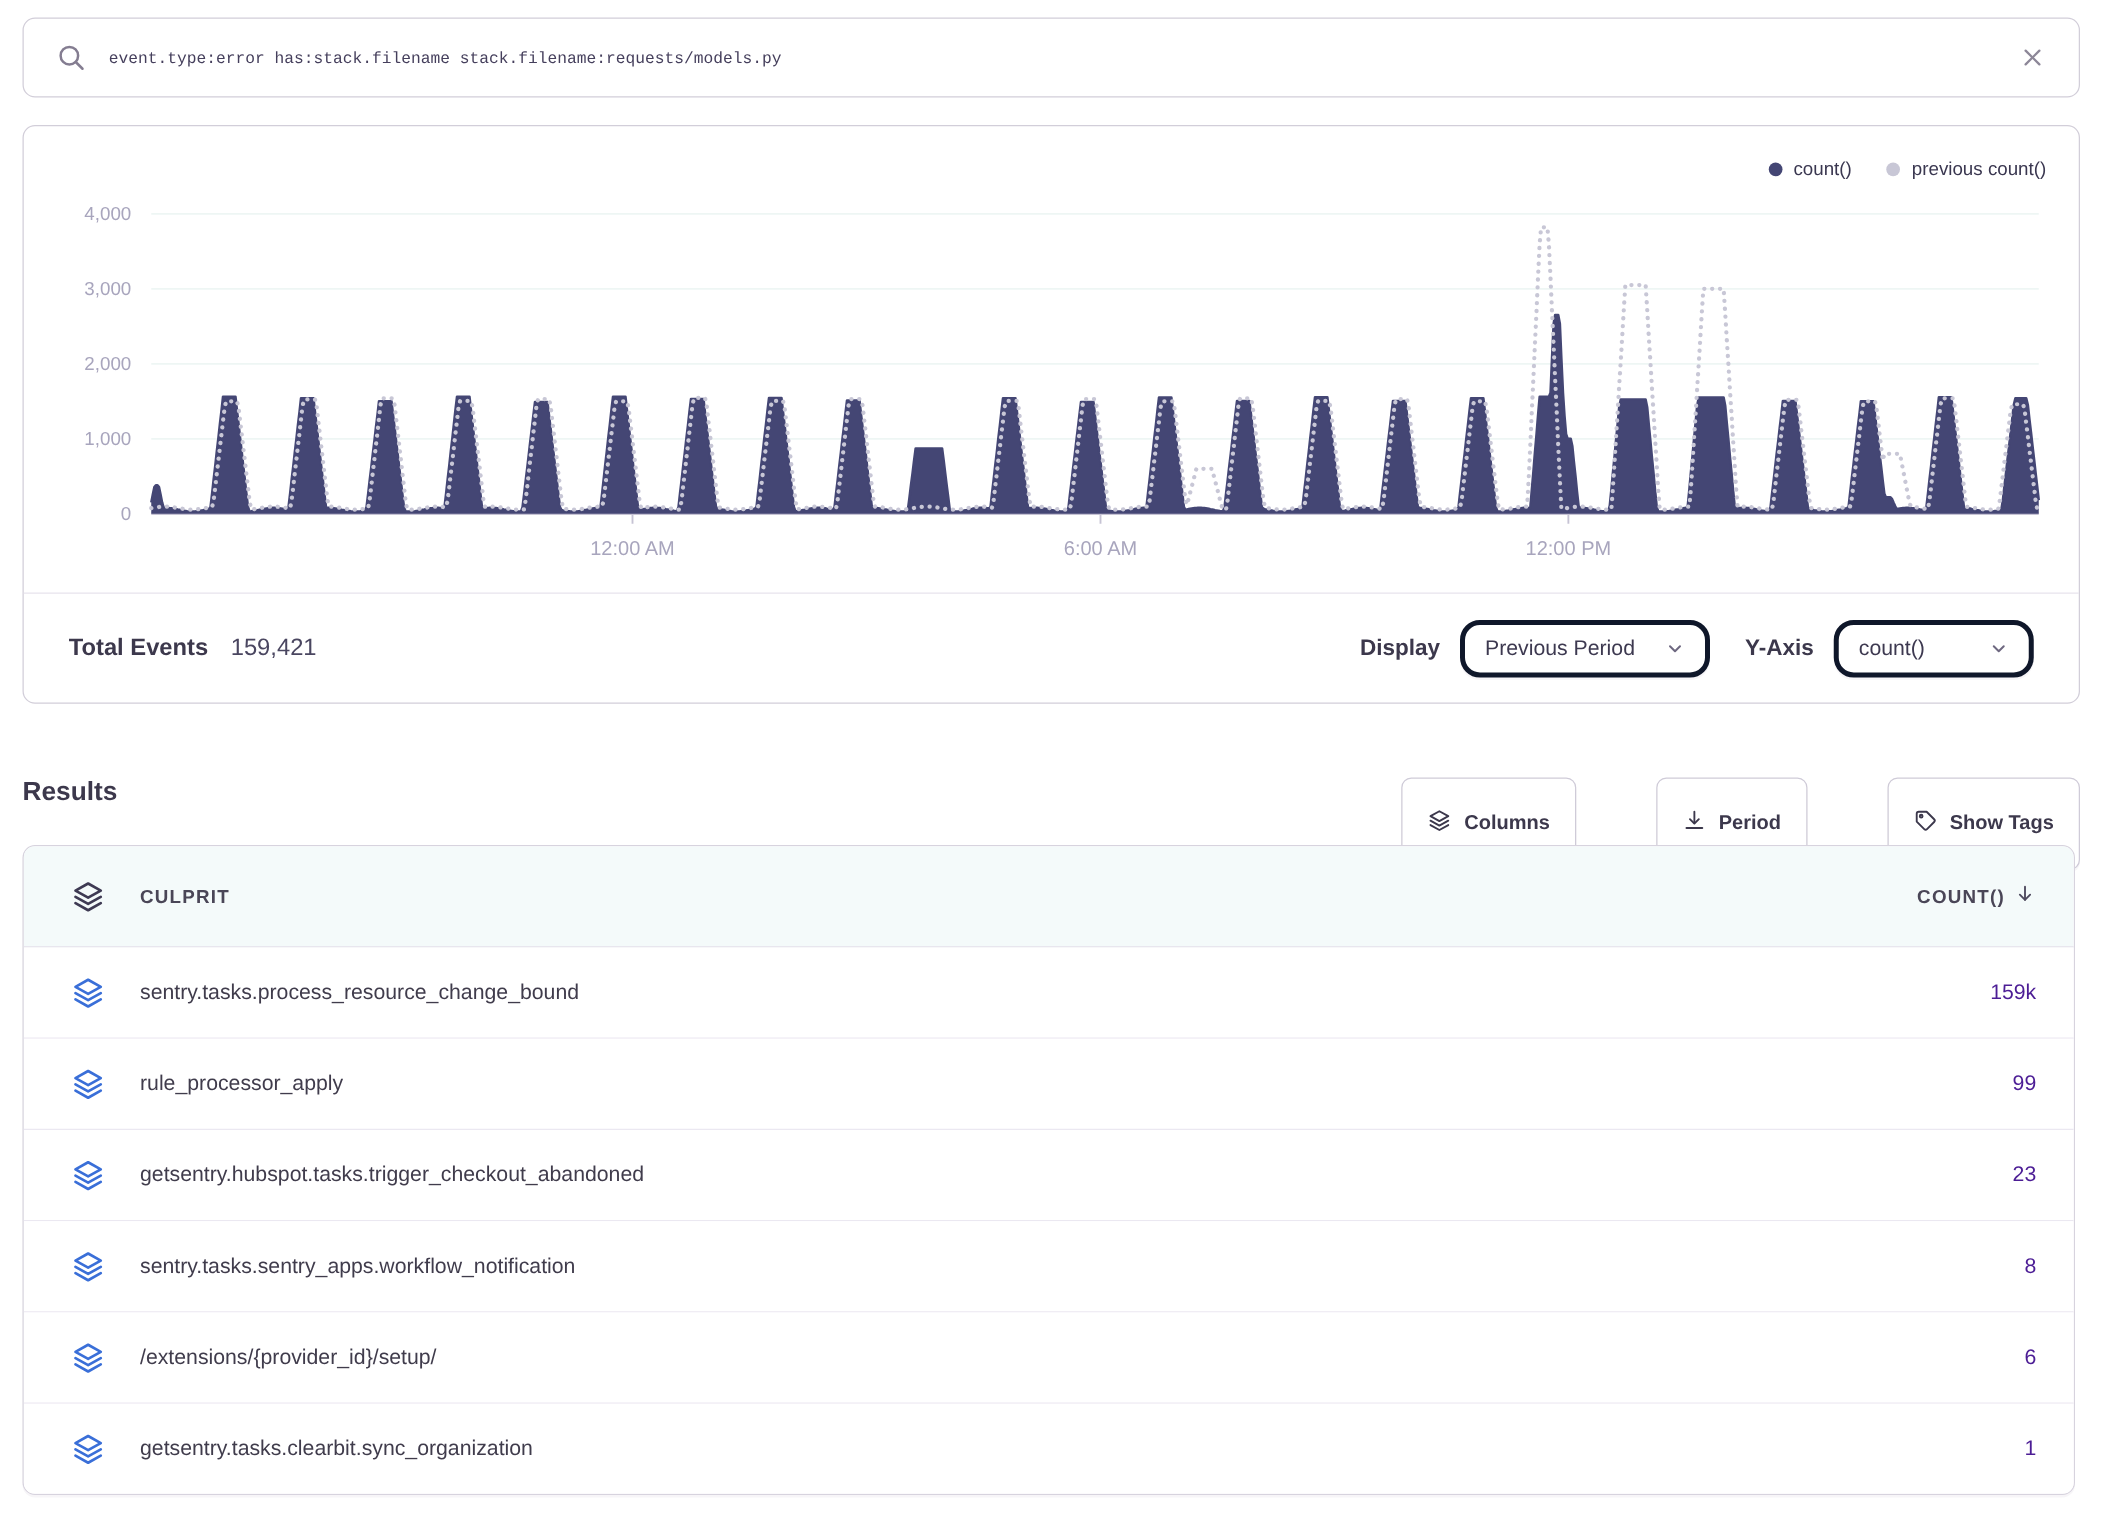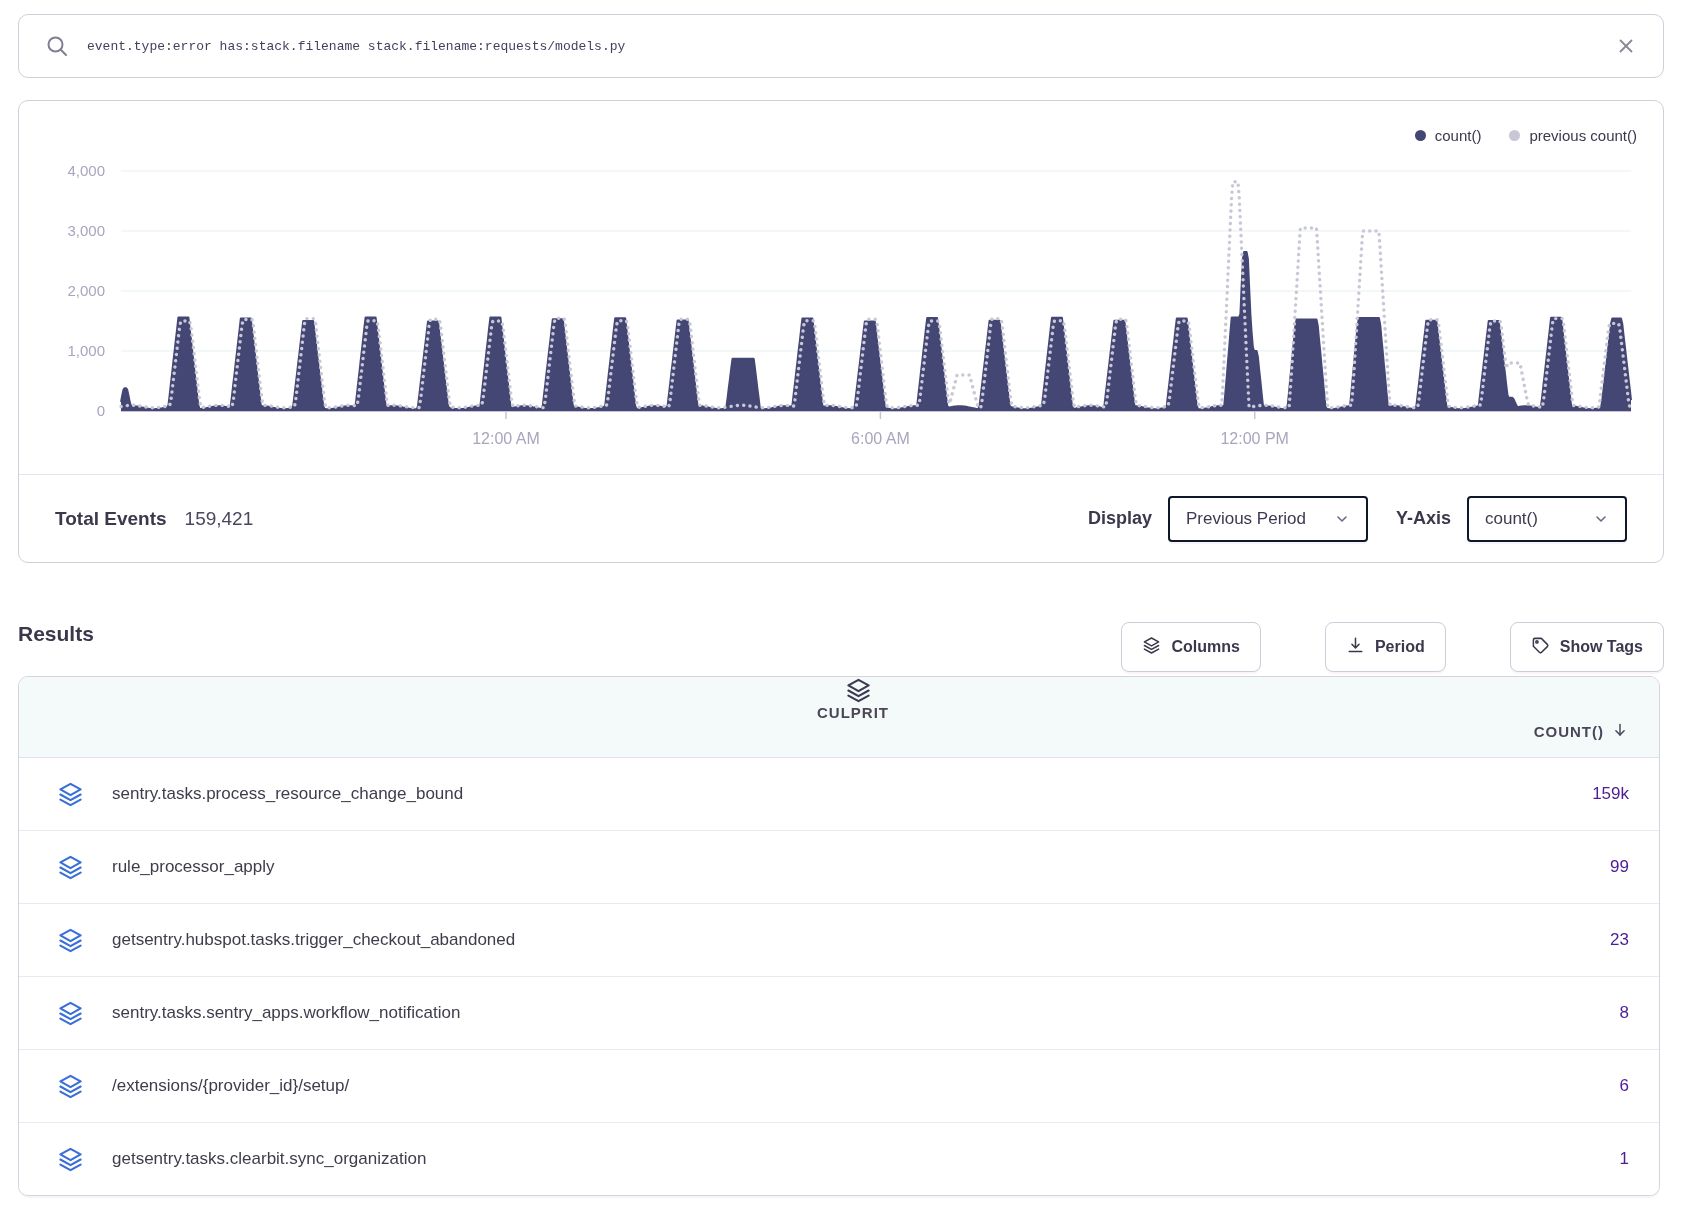--- a/index.html
+++ b/index.html
@@ -22,44 +22,44 @@
   .legend-item{display:flex;align-items:center;cursor:pointer;}
   .legend-dot{display:inline-block;width:11px;height:11px;border-radius:50%;margin-right:9px;}
   #chart-svg{position:absolute;left:0;top:0;}
 
   .chart-footer{position:absolute;left:0;right:0;top:373px;bottom:0;
     border-top:1px solid #e7e4ed;display:flex;align-items:center;padding:4px 36px;}
   .total-label{font-weight:700;font-size:19px;color:#3c384c;}
   .total-value{font-size:19px;margin-left:18px;color:#4a4660;}
   .footer-spacer{flex:1;}
   .ctrl-label{font-weight:700;font-size:18px;color:#3c384c;margin-right:16px;}
-  .dropdown{height:46px;border:2px solid #0f172a;border-radius:4px;background:#fff;
+  .dropdown{height:46px;border:4px solid #0f172a;border-radius:16px;background:#fff;
     display:flex;align-items:center;justify-content:space-between;padding:0 16px;
     font-size:17px;color:#3d3950;box-sizing:border-box;cursor:pointer;
     box-shadow:0 2px 0 rgba(45,0,85,0.04);}
   .dd-display{width:200px;margin-right:28px;}
   .dd-yaxis{width:160px;}
   .chev{color:#6e6880;margin-left:10px;display:flex;}
 
   
   .results-bar{position:absolute;left:18px;top:622px;width:1646px;height:56px;
     display:flex;align-items:flex-start;gap:48px;}
   .results-title{font-weight:700;font-size:21px;color:#3c384c;}
   .btn{height:48px;border:1px solid #cfcbd8;border-radius:8px;background:#fff;
-    display:flex;align-items:center;gap:10px;padding:0 20px;margin-left:16px;
+    display:flex;align-items:center;gap:10px;padding:12px 20px;margin-left:16px;
     font-size:16px;font-weight:700;color:#3c384c;cursor:pointer;
     box-shadow:0 2px 0 rgba(45,0,85,0.04);}
   .btn svg{color:#3c384c;}
 
   
   .rtable{position:absolute;left:18px;top:676px;width:1642px;
     border:1px solid #d7d3de;border-radius:10px;overflow:hidden;background:#fff;
     box-shadow:0 2px 0 rgba(45,0,85,0.04);box-sizing:border-box;}
   .thead{height:80px;background:#f4fafa;display:flex;align-items:center;
-    border-bottom:1px solid #e3e0ea;flex-direction:column;}
+    border-bottom:1px solid #e3e0ea;}
   .th-icon{margin-left:38px;color:#3e3a53;display:flex;cursor:pointer;}
   .th-culprit{margin-left:28px;font-size:15px;font-weight:700;letter-spacing:1px;color:#4a4657;cursor:pointer;}
   .th-count{margin-left:auto;margin-right:30px;font-size:15px;font-weight:700;letter-spacing:1px;
     color:#4a4657;display:flex;align-items:center;gap:7px;cursor:pointer;}
   .trow{height:72px;display:flex;align-items:center;border-bottom:1px solid #ebe8f1;background:#fff;}
   .trow:last-child{border-bottom:none;}
   .row-icon{margin-left:38px;color:#3a6fd8;display:flex;cursor:pointer;}
   .row-culprit{margin-left:28px;font-size:17px;color:#403c4c;}
   .row-count{margin-left:auto;margin-right:30px;font-size:17px;color:#4c1d95;}
 </style>

